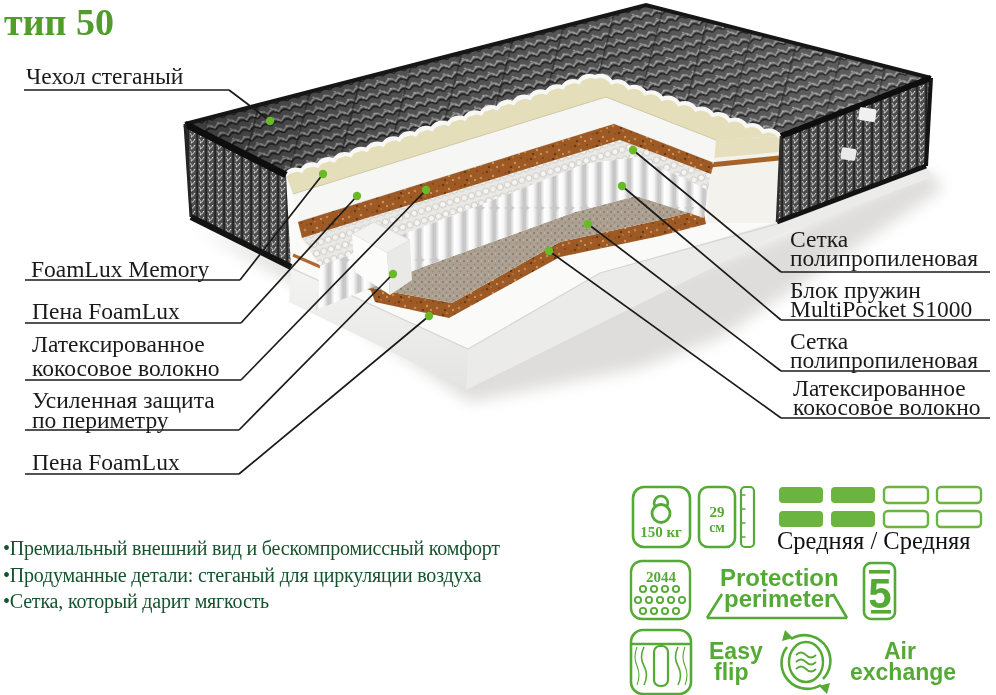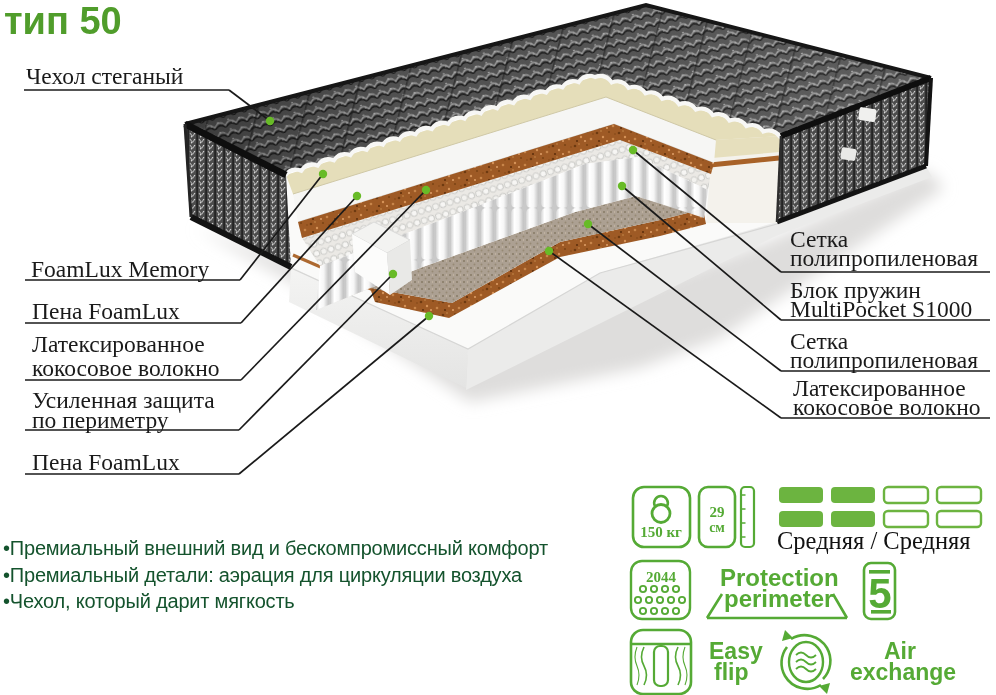--- a/index.html
+++ b/index.html
@@ -1,17 +1,17 @@
 <!DOCTYPE html>
 <html><head><meta charset="utf-8">
 <style>
 html,body{margin:0;padding:0;background:#fff;width:996px;height:695px;overflow:hidden}
 #page{position:relative;width:996px;height:695px;font-family:"Liberation Sans",sans-serif}
 .abs{position:absolute}
-.ser{font-family:Liberation Sans, sans-serif}
+.ser{font-family:Liberation Serif, serif}
 </style></head>
 <body>
 <div id="page">
 
 <div class="abs" style="left:0;top:0"><svg width="996" height="695" viewBox="0 0 996 695">
 <defs>
 <filter id="blur8" x="-30%" y="-30%" width="160%" height="160%">
             <feGaussianBlur stdDeviation="7.5"></feGaussianBlur>
           </filter>
 <pattern id="quilt" width="22" height="10" patternUnits="userSpaceOnUse" patternTransform="rotate(-14.5)">
@@ -188,22 +188,22 @@
         <text x="793" y="415" font-family="Liberation Serif, serif" font-size="23.5" fill="#1a1a1a">кокосовое волокно</text>
         <path d="M781,418 L990,418" stroke="#1a1a1a" stroke-width="1.7"></path>
         <path d="M781,418 L549,251" stroke="#1a1a1a" stroke-width="1.7" fill="none"></path>
         <circle cx="549" cy="251" r="4.2" fill="#68bb27"></circle>
 </svg></div>
 
 <div class="abs ser" style="left:4px;top:0px;font-size:38px;font-weight:bold;color:#509d2b">тип 50</div>
 
 <div id="bullets" class="abs ser" style="left:3px;top:535px;font-size:20px;line-height:26.6px;letter-spacing:-0.2px;color:#14532d;white-space:nowrap">
 <div>•Премиальный внешний вид и бескомпромиссный комфорт</div>
-<div>•Премиальный детали: аэрация для циркуляции воздуха</div>
-<div>•Чехол, который дарит мягкость</div>
+<div>•Продуманные детали: стеганый для циркуляции воздуха</div>
+<div>•Сетка, который дарит мягкость</div>
 </div>
 
 <svg class="abs" style="left:600px;top:460px" width="396" height="235" viewBox="0 0 396 235">
 
 <g stroke="#55aa35" fill="none" stroke-width="2.6">
 <rect x="33" y="27" width="57" height="60" rx="11"></rect>
 <circle cx="61" cy="53.5" r="9" stroke-width="2.8"></circle>
 <path d="M55,46 A 6.8 6.8 0 1 1 67,46" stroke-width="2.6"></path>
 </g>
 <text x="61" y="77" text-anchor="middle" font-family="Liberation Serif, serif" font-weight="bold" font-size="15" fill="#55aa35">150 кг</text>

